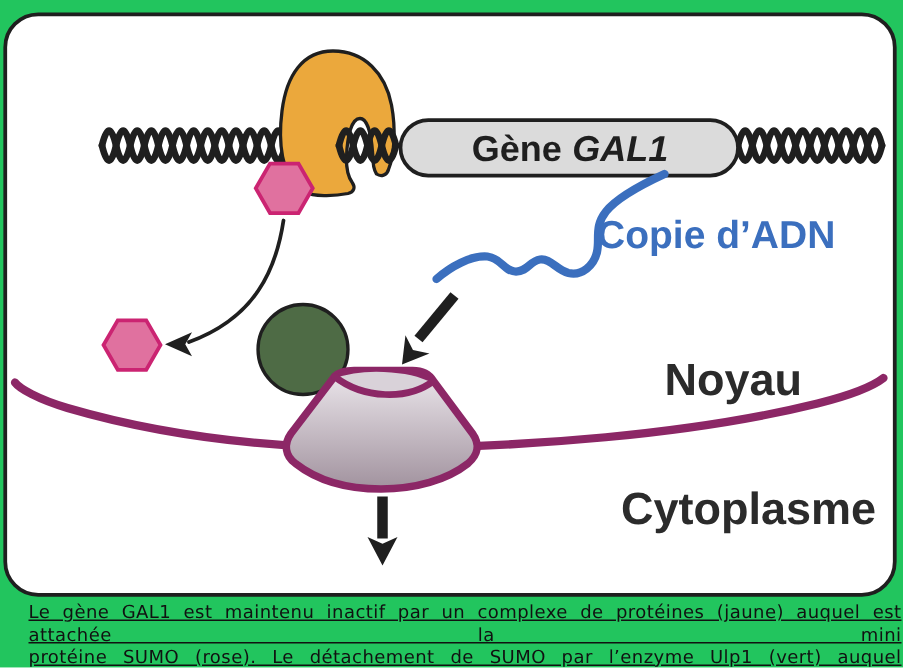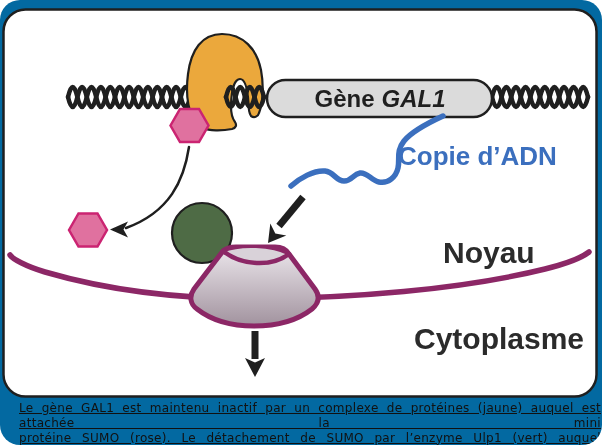--- a/index.html
+++ b/index.html
@@ -1,20 +1,19 @@
 <!DOCTYPE html>
 <html><head>
 <meta charset="utf-8">
 <style>
   html,body { margin:0; padding:0; background:#ffffff; }
   .stage {
     position:relative; width:602px; height:445px;
-    background:#0369a1; overflow:hidden;
+    background:#22c55e; overflow:hidden;
     font-family:"Liberation Sans", sans-serif;
-    border-radius:20px;
   }
   svg text {
     font-family:"Liberation Sans", sans-serif;
     font-weight:bold;
   }
   .caption {
     position:absolute; left:19px; right:1px; top:401px;
     font-family:"DejaVu Sans", sans-serif;
     font-size:12px; line-height:14.8px;
     letter-spacing:0.30px; word-spacing:1.5px;

